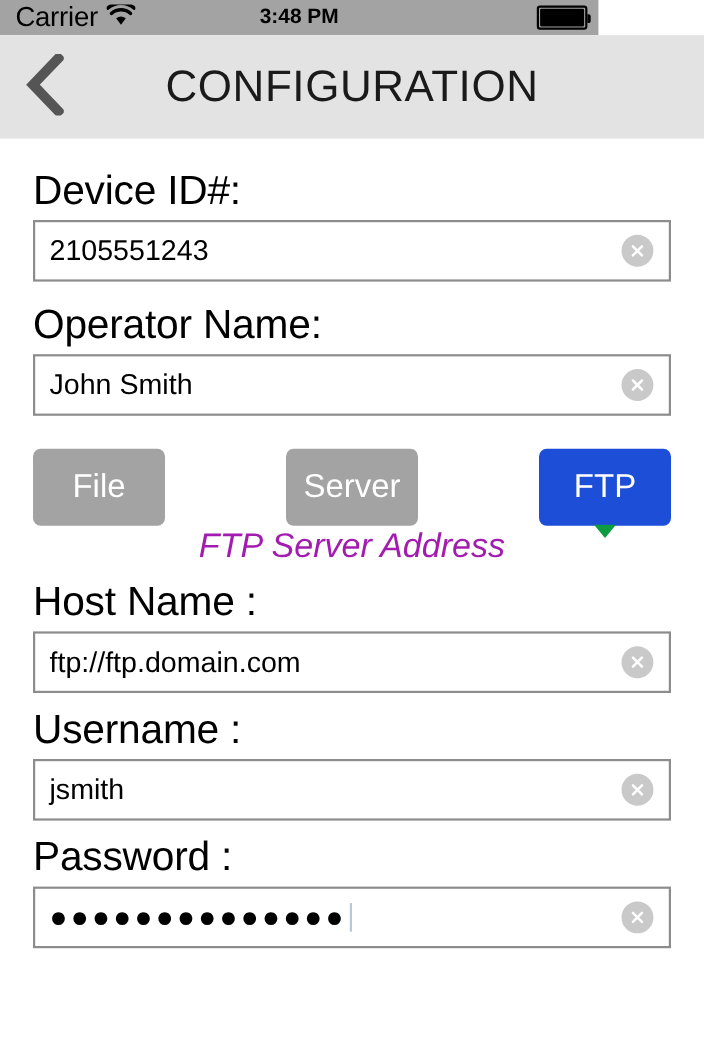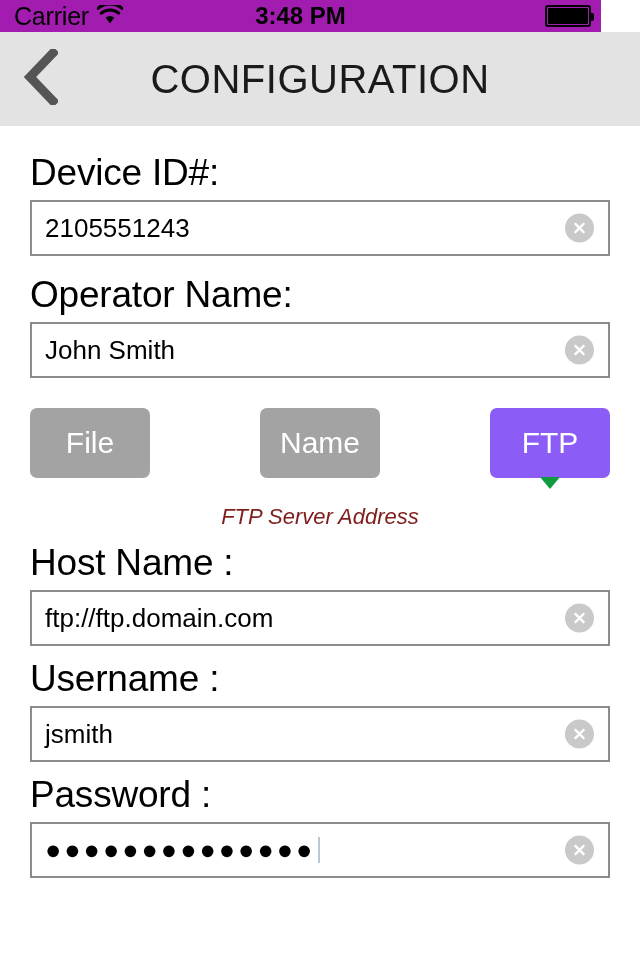--- a/index.html
+++ b/index.html
@@ -16,44 +16,44 @@
     position: relative;
     width: 640px;
     height: 960px;
     background: #ffffff;
   }
 
   
   .statusbar {
     position: absolute;
     top: 0; left: 0;
-    width: 601px;
+    width: 544px;
     height: 32px;
-    background: #a21caf;
+    background: #a3a3a3;
     display: flex;
     align-items: center;
   }
   .sb-left {
     position: absolute;
     left: 14px;
     display: flex;
     align-items: center;
     gap: 8px;
   }
   .sb-carrier {
     font-size: 25px;
     color: #000000;
     letter-spacing: -0.2px;
   }
   .wifi-icon { display: block; }
   .sb-time {
     position: absolute;
     left: 0; right: 0;
     text-align: center;
-    font-size: 24px;
+    font-size: 19px;
     font-weight: bold;
     color: #000000;
   }
   .sb-right {
     position: absolute;
     right: 10px;
     display: flex;
     align-items: center;
   }
   .battery {
@@ -183,39 +183,38 @@
     background: #a3a3a3;
     color: #ffffff;
     font-size: 30px;
     display: flex;
     align-items: center;
     justify-content: center;
     cursor: pointer;
     border: none;
     font-family: "Liberation Sans", sans-serif;
   }
-  .seg-btn.active { background: #8b5cf6; }
+  .seg-btn.active { background: #1d4ed8; }
   .seg-btn.active::after {
     content: "";
     position: absolute;
     bottom: -11px;
     left: 50%;
     transform: translateX(-50%);
     width: 0; height: 0;
     border-left: 10px solid transparent;
     border-right: 10px solid transparent;
     border-top: 12px solid #0f9b40;
   }
 
   .section-subtitle {
-    margin-top: 26px;
     text-align: center;
-    font-size: 22px;
+    font-size: 31px;
     font-style: italic;
-    color: #7f1d1d;
+    color: #a21caf;
   }
 
   .gap-a { height: 26px; }
   .gap-b { height: 18px; }
   .gap-c { height: 12px; }
 </style>
 </head>
 <body>
 
 <div id="screen">
@@ -274,21 +273,21 @@
         <svg width="15" height="15" viewBox="0 0 15 15">
           <path d="M3.4 3.4 L11.6 11.6 M11.6 3.4 L3.4 11.6" stroke="#ffffff" stroke-width="2.3" stroke-linecap="round"></path>
         </svg>
       </span>
     </div>
 
     <div class="gap-b"></div>
 
     <div class="btn-row">
       <button class="seg-btn">File</button>
-      <button class="seg-btn">Name</button>
+      <button class="seg-btn">Server</button>
       <button class="seg-btn active">FTP</button>
     </div>
 
     <div class="section-subtitle">FTP Server Address</div>
 
     <div class="gap-c"></div>
 
     <div class="field-label">Host Name :</div>
     <div class="input-wrap">
       <span class="input-text">ftp://ftp.domain.com</span>

